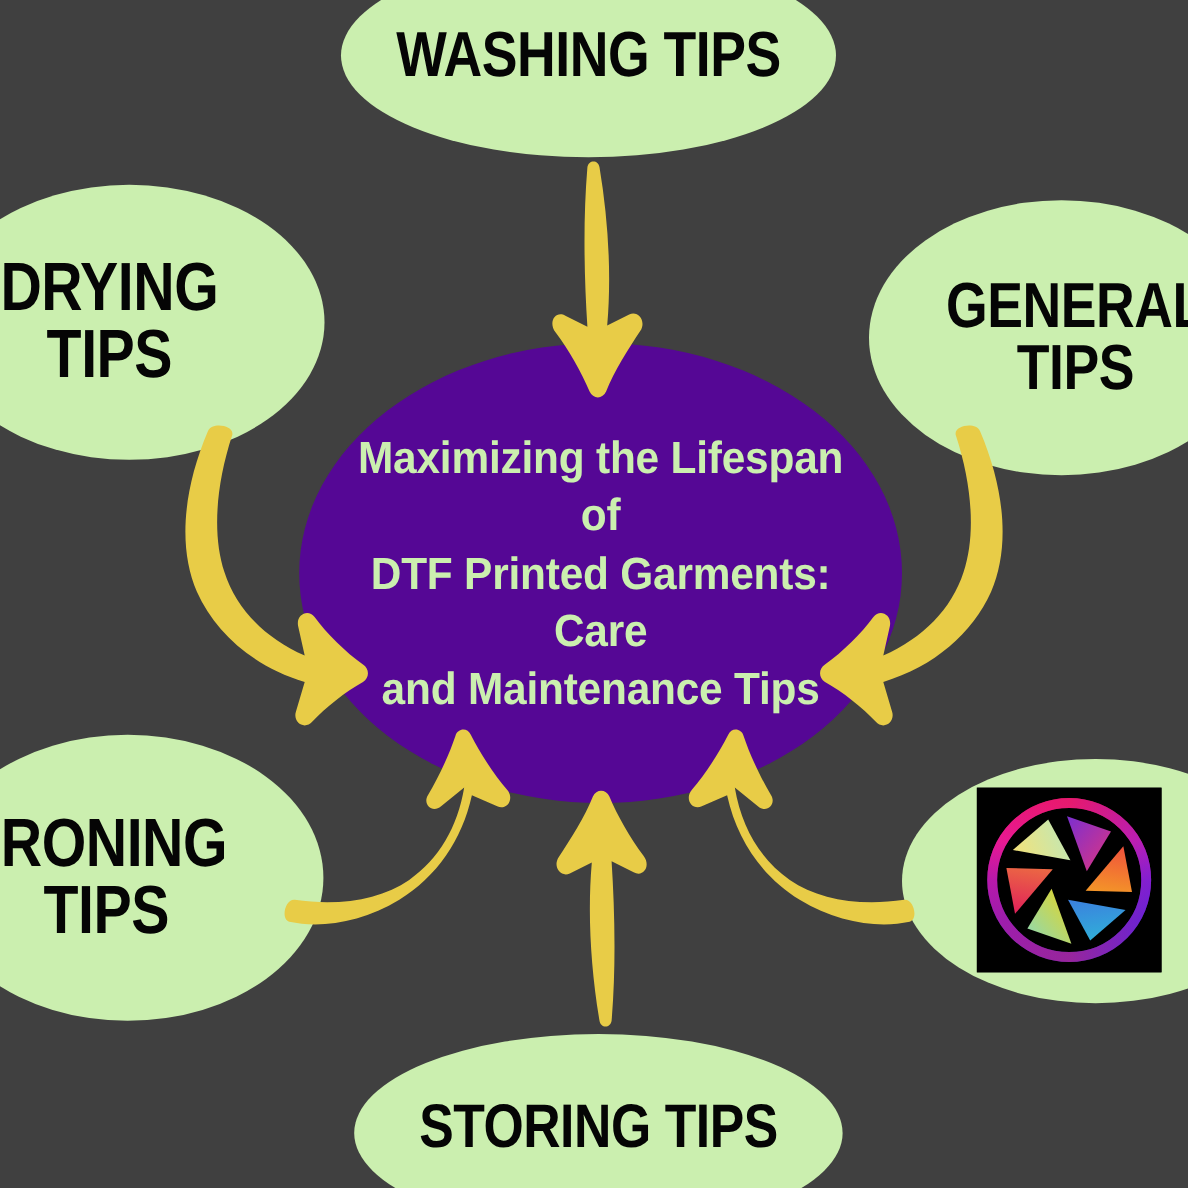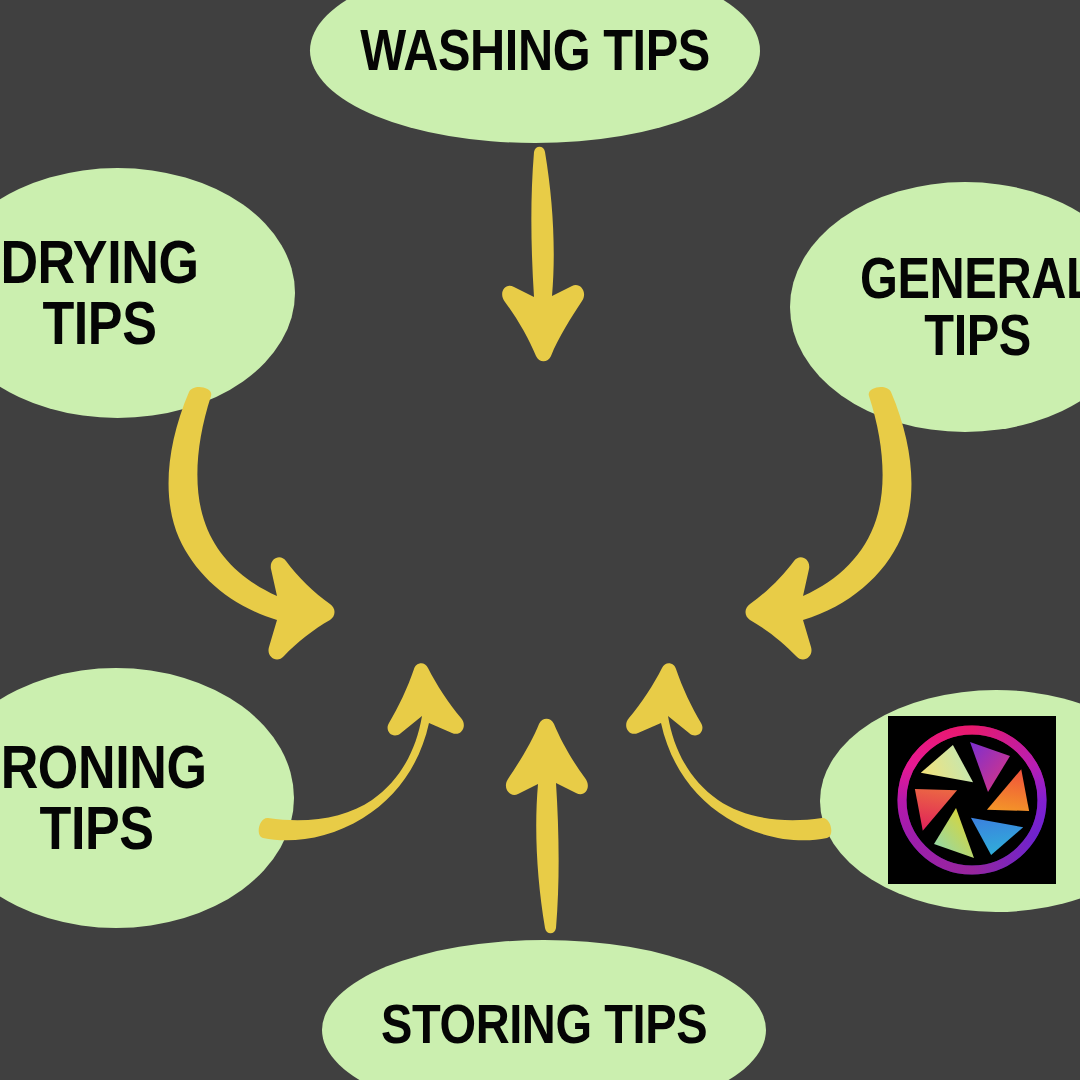--- a/index.html
+++ b/index.html
@@ -184,20 +184,25 @@
         <path d="M -2,-58 L 38,-44 L 16,-8 Z" fill="url(#gr2)" transform="rotate(0)"></path>
         <path d="M -2,-58 L 38,-44 L 16,-8 Z" fill="url(#gr3)" transform="rotate(60)"></path>
         <path d="M -2,-58 L 38,-44 L 16,-8 Z" fill="url(#gr4)" transform="rotate(120)"></path>
         <path d="M -2,-58 L 38,-44 L 16,-8 Z" fill="url(#gr5)" transform="rotate(180)"></path>
         <path d="M -2,-58 L 38,-44 L 16,-8 Z" fill="url(#gr6)" transform="rotate(240)"></path>
         <path d="M -2,-58 L 38,-44 L 16,-8 Z" fill="url(#gr1)" transform="rotate(300)"></path>
       </g>
     </svg>
   </div>
 
+  <div id="center-ellipse">
+    <div id="center-title">Maximizing the Lifespan of
+DTF Printed Garments: Care
+and Maintenance Tips</div>
+  </div>
 
   <svg class="layer" id="arrows-layer" viewBox="0 0 1080 1080">
 
     <g>
       <path fill="#e8cc47" d="
         M 545,152
         C 553,200 556,250 552,296
         L 572,286
         C 580,282 588,292 582,301
         C 572,316 558,338 551,356

